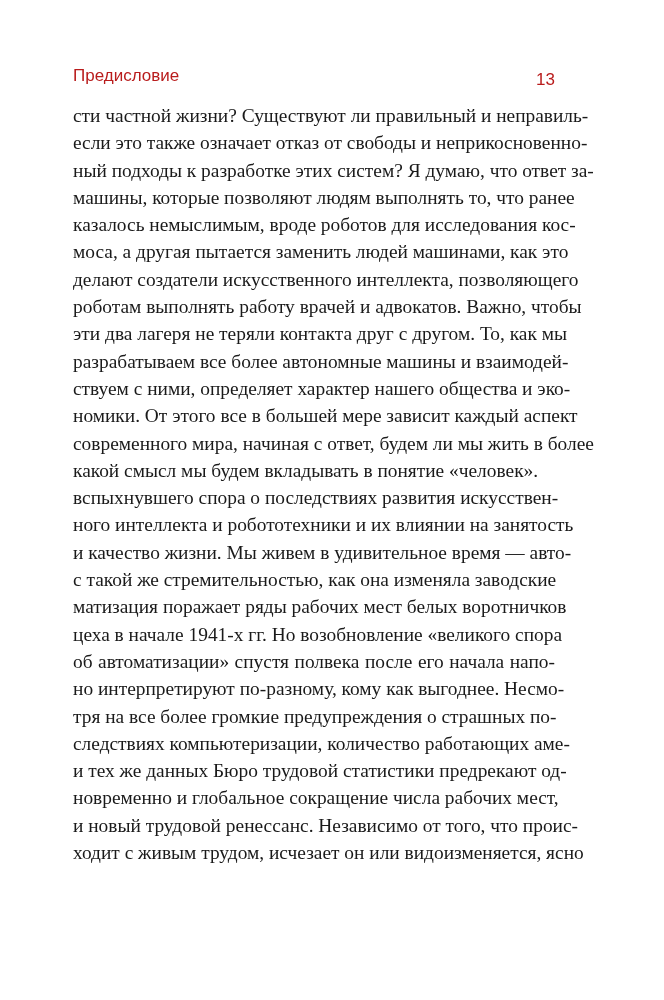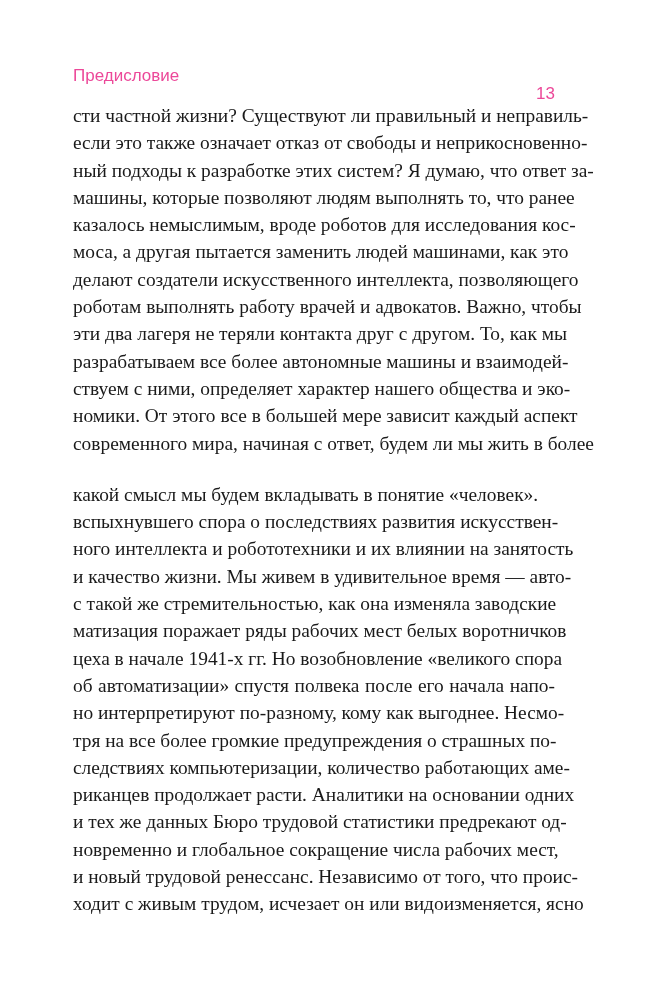--- a/index.html
+++ b/index.html
@@ -22,52 +22,51 @@
       background: #ffffff;
     }
     .running-head {
       position: absolute;
       left: 73px;
       top: 66px;
       width: 482px;
       height: 22px;
       font-family: "Liberation Sans", sans-serif;
       font-size: 17px;
-      color: #ec4899;
+      color: #b91c1c;
     }
     .running-head .section {
       position: absolute;
       left: 0;
       top: 0;
     }
     .running-head .folio {
       position: absolute;
       right: 0;
-      top: 18px;
+      top: 4px;
     }
     .body-text {
       position: absolute;
       left: 73px;
       top: 102px;
       width: 482px;
       font-family: "Liberation Serif", serif;
       font-size: 19.4px;
       line-height: 27.3px;
       color: #1a1a1a;
     }
     .line {
       display: block;
       white-space: nowrap;
       text-align: justify;
       text-align-last: justify;
       height: 27.3px;
     }
     .line.last {
       text-align-last: left;
-      margin-top: 24px;
     }
     .line.indent {
       padding-left: 22px;
     }
   </style>
 </head>
 <body>
 
 <div class="page">
 
@@ -97,21 +96,20 @@
       <span class="line">вспыхнувшего спора о последствиях развития искусствен-</span>
       <span class="line">ного интеллекта и робототехники и их влиянии на занятость</span>
       <span class="line">и качество жизни. Мы живем в удивительное время — авто-</span>
       <span class="line">с такой же стремительностью, как она изменяла заводские</span>
       <span class="line">матизация поражает ряды рабочих мест белых воротничков</span>
       <span class="line">цеха в начале 1941-х гг. Но возобновление «великого спора</span>
       <span class="line">об автоматизации» спустя полвека после его начала напо-</span>
       <span class="line">но интерпретируют по-разному, кому как выгоднее. Несмо-</span>
       <span class="line">тря на все более громкие предупреждения о страшных по-</span>
       <span class="line">следствиях компьютеризации, количество работающих аме-</span>
-      <span class="line">риканцев продолжает расти. Аналитики на основании одних</span>
       <span class="line">и тех же данных Бюро трудовой статистики предрекают од-</span>
       <span class="line">новременно и глобальное сокращение числа рабочих мест,</span>
       <span class="line">и новый трудовой ренессанс. Независимо от того, что проис-</span>
       <span class="line">ходит с живым трудом, исчезает он или видоизменяется, ясно</span>
 
     </div>
   </div>
 
 </div>
 

